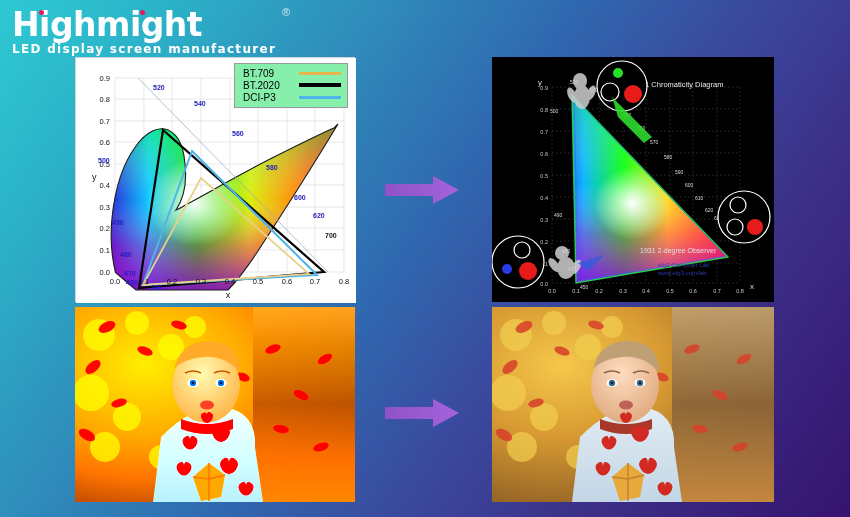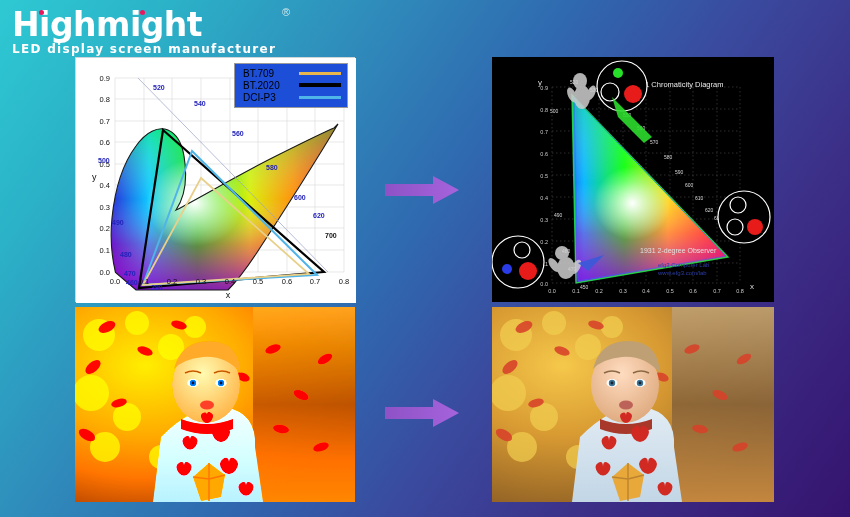--- a/index.html
+++ b/index.html
@@ -55,21 +55,21 @@
   #arrow-bottom { left:383px; top:398px; }
   .arrow svg { display:block; width:78px; height:30px; }
 
   
   .photo-frame { width:100%; height:100%; position:relative; overflow:hidden;
                  background:#1a1008; }
   .photo-inner { position:absolute; inset:0; }
   .vivid  { filter:saturate(1.85) contrast(1.18) brightness(1.06); }
   .natural{ filter:saturate(1.0) contrast(1.0) brightness(1.0); }
   .legend-box {
-    position:absolute; background:#1d4ed8; border:1px solid #9a9a9a;
+    position:absolute; background:#86efac; border:1px solid #9a9a9a;
     padding:3px 6px 4px 8px;
   }
   .legend-row { display:flex; align-items:center; height:12px; }
   .legend-label {
     font-size:10px; color:#000; font-family:"Liberation Sans", sans-serif;
     width:50px; text-align:left; font-weight:normal;
   }
   .legend-swatch { width:42px; height:3px; margin-left:6px; }
 </style>
 </head>

